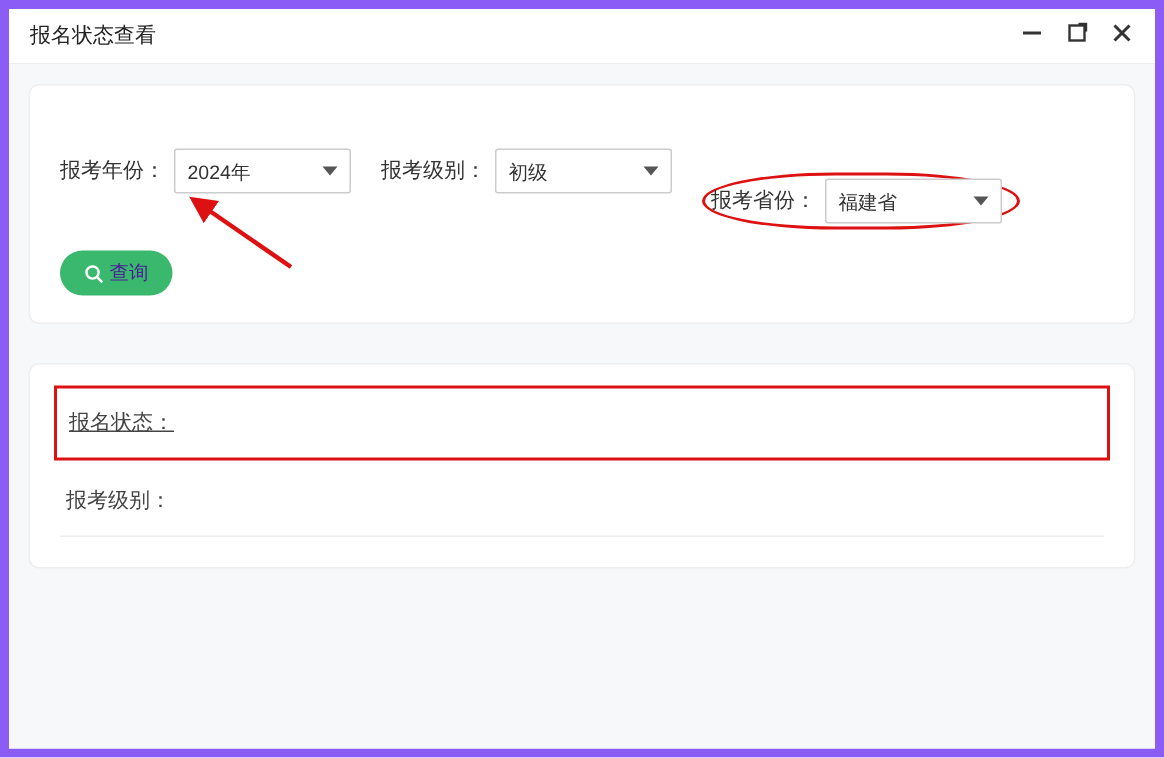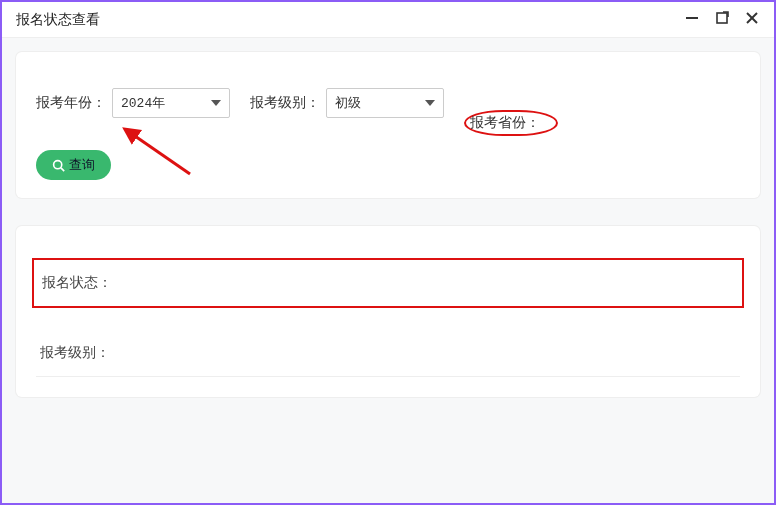--- a/index.html
+++ b/index.html
@@ -12,21 +12,21 @@
     height: 505px;
     overflow: hidden;
     position: relative;
   }
   .modal {
     position: absolute;
     top: 0; left: 0; right: 0; bottom: 0;
     background: #fff;
     display: flex;
     flex-direction: column;
-    border: 2px solid #8b5cf6;
+    border: 6px solid #8b5cf6;
   }
   .titlebar {
     display: flex;
     align-items: center;
     justify-content: space-between;
     padding: 8px 14px;
     border-bottom: 1px solid #eee;
   }
   .titlebar .title {
     font-size: 14px;
@@ -79,21 +79,20 @@
     -webkit-appearance: none;
     border: 1px solid #ccc;
     background: #fff;
     height: 30px;
     padding: 0 16px 0 8px;
     font-size: 13px;
     color: #333;
     border-radius: 2px;
     min-width: 118px;
     cursor: pointer;
-    font-family: Liberation Mono, monospace;
   }
   .select-wrap {
     position: relative;
     display: inline-block;
   }
   .select-wrap::after {
     content: "";
     position: absolute;
     right: 9px;
     top: 50%;
@@ -109,42 +108,43 @@
     border-radius: 50% / 60%;
     padding: 2px 10px 2px 4px;
     margin-top: 40px;
   }
   .btn-row { margin-top: 14px; }
   .btn {
     display: inline-flex;
     align-items: center;
     gap: 4px;
     background: #39b86e;
-    color: #0f172a;
+    color: #4c1d95;
     border: none;
     border-radius: 18px;
     height: 30px;
     padding: 0 16px;
     font-size: 13px;
     cursor: pointer;
   }
   .btn svg { width: 13px; height: 13px; }
   .results-panel {
     padding: 10px 20px 20px 20px;
   }
   .result-row {
     padding: 14px 4px;
     border-bottom: 1px solid #eee;
     color: #444;
     font-size: 14px;
   }
   .result-row.highlight {
     border: 2px solid #d11;
-    margin: 22px -4px;
+    margin: 4px -4px;
     padding: 14px 8px;
+    text-decoration: underline;
   }
   
   .arrow {
     position: absolute;
     pointer-events: none;
   }
 </style>
 </head>
 <body>
 
@@ -191,20 +191,25 @@
           <span class="field-label">报考级别：</span>
           <span class="select-wrap">
             <select class="select">
               <option>初级</option>
             </select>
           </span>
         </div>
 
         <div class="field-group highlight-oval">
           <span class="field-label">报考省份：</span>
+          <span class="select-wrap">
+            <select class="select">
+              <option>福建省</option>
+            </select>
+          </span>
         </div>
 
       </div>
       <div class="btn-row">
         <button class="btn">
           <svg viewBox="0 0 16 16">
               <circle cx="7" cy="7" r="5" fill="none" stroke="#fff" stroke-width="2"></circle>
               <line x1="11" y1="11" x2="15" y2="15" stroke="#fff" stroke-width="2"></line>
             </svg>
           <span>查询</span>

